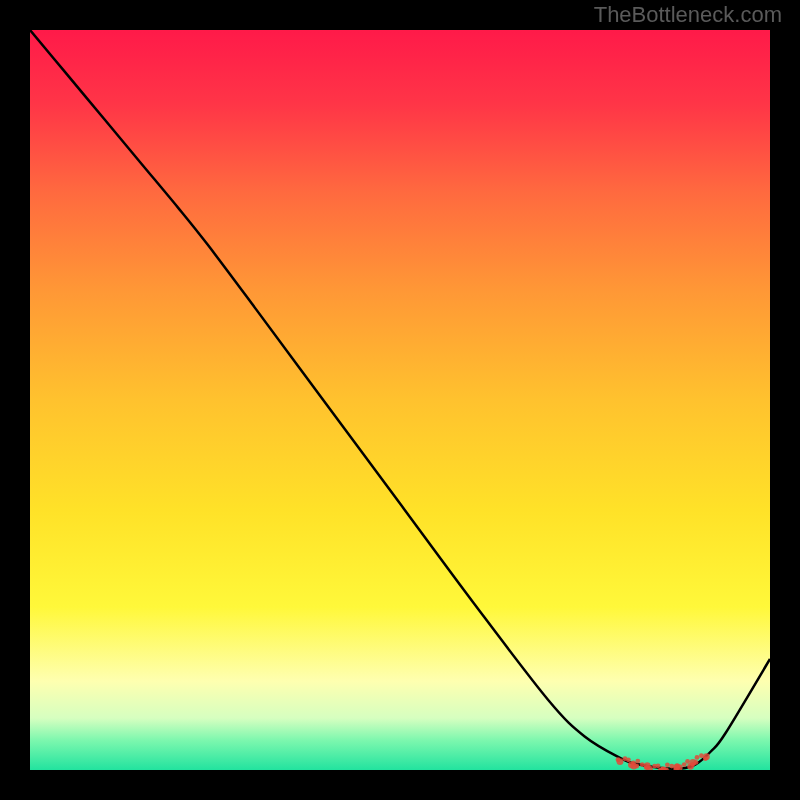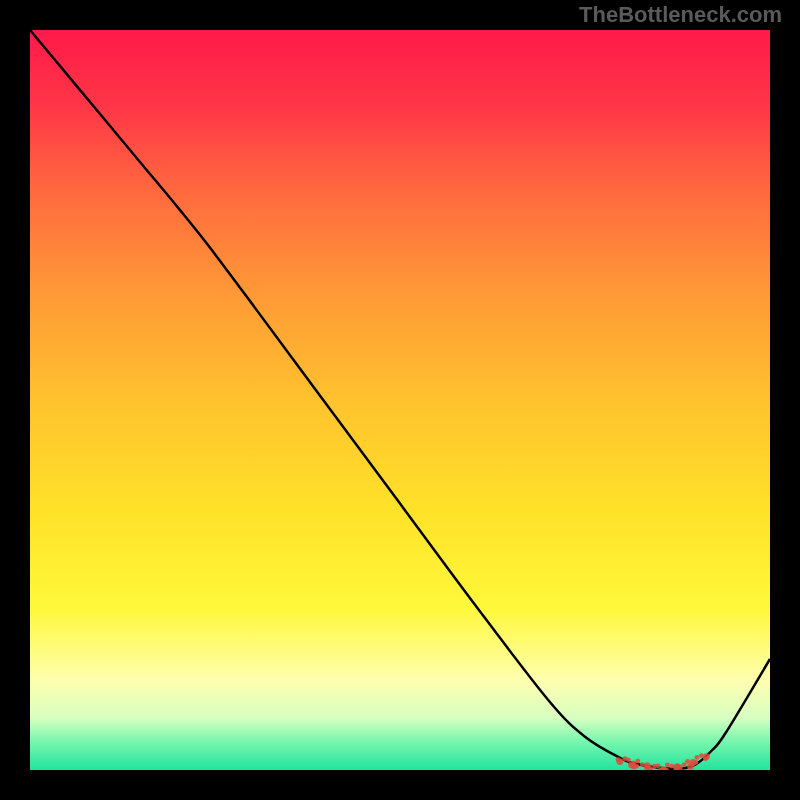--- a/index.html
+++ b/index.html
@@ -16,21 +16,21 @@
     width: 800px;
     height: 800px;
     background: #000000;
   }
   .watermark {
     position: absolute;
     top: 2px;
     right: 18px;
     color: #5a5a5a;
     font-size: 22px;
-    font-weight: 700;
+    font-weight: 400;
     letter-spacing: 0px;
     z-index: 30;
   }
   .plot-clip {
     position: absolute;
     left: 30px;
     top: 30px;
     width: 740px;
     height: 740px;
     overflow: hidden;

